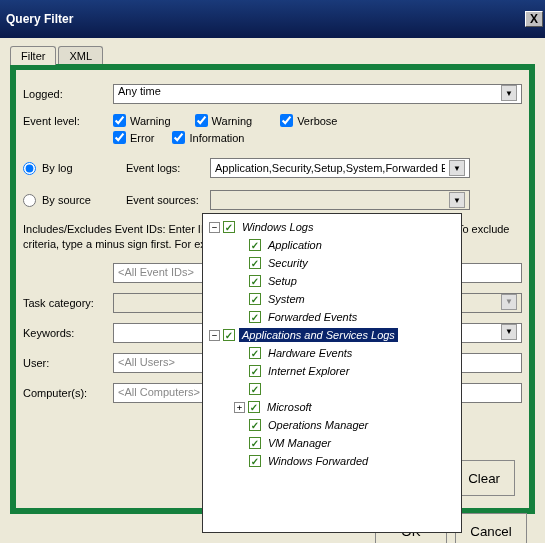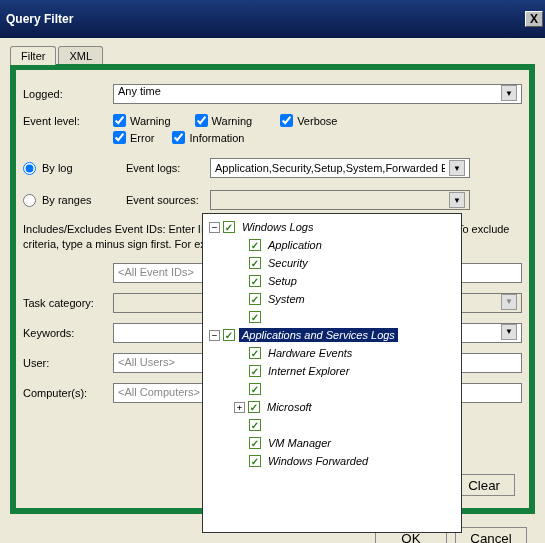--- a/index.html
+++ b/index.html
@@ -82,21 +82,21 @@
   input[type=checkbox], input[type=radio] { margin: 0; }
   .radiorow { display:flex; align-items:center; gap:6px; margin-bottom:12px;}
   .radiorow .lbl2 { width: 78px; }
   .small-combo { width: 260px; height:20px; border:1px solid #7a7a7a; background:#fff; display:flex; align-items:center; padding:0 4px; justify-content:space-between;}
   .desc { margin: 6px 0 10px 0; line-height: 1.4; }
   .textin {
     height: 20px; border: 1px solid #7a7a7a; background: #fff;
     padding: 2px 4px; color: #888;
   }
   .btn {
-    height: 22px;
+    height: 36px;
     padding: 0 14px;
     border: 1px solid #888;
     background: #ece9d8;
     cursor: pointer;
   }
   .bottom-btns {
     position: absolute;
     right: 18px; bottom: 10px;
     display: flex; gap: 8px;
   }
@@ -199,21 +199,21 @@
       <span class="lbl2">By log</span>
       <span style="width:78px">Event logs:</span>
       <div class="small-combo">
         <span style="overflow:hidden;white-space:nowrap;text-overflow:clip;width:230px">Application,Security,Setup,System,Forwarded Events</span>
         <span class="dd-btn">▼</span>
       </div>
     </div>
 
     <div class="radiorow">
       <input type="radio" name="by" style="">
-      <span class="lbl2">By ranges</span>
+      <span class="lbl2">By source</span>
       <span style="width:78px">Event sources:</span>
       <div class="small-combo" style="background:#ece9d8">
         <span></span>
         <span class="dd-btn">▼</span>
       </div>
     </div>
 
     <div class="desc">Includes/Excludes Event IDs: Enter ID numbers and/or ID ranges separated by commas. To exclude criteria, type a minus sign first. For example 1,3,5-99,-76</div>
 
     <div class="row">
@@ -274,20 +274,21 @@
     <div class="tree-row ind2">
         <span class="tree-chk">✓</span>
         <span class="tree-label">Setup</span>
       </div>
     <div class="tree-row ind2">
         <span class="tree-chk">✓</span>
         <span class="tree-label">System</span>
       </div>
     <div class="tree-row ind2">
         <span class="tree-chk">✓</span>
+        <span class="tree-label">Forwarded Events</span>
       </div>
 
     <div class="tree-row">
       <span class="expander">−</span>
       <span class="tree-chk">✓</span>
       <span class="tree-label sel">Applications and Services Logs</span>
     </div>
     <div class="tree-row ind2">
         <span class="tree-chk">✓</span>
         <span class="tree-label">Hardware Events</span>
@@ -299,20 +300,21 @@
     <div class="tree-row ind2">
         <span class="tree-chk">✓</span>
       </div>
     <div class="tree-row" style="padding-left:29px">
       <span class="expander">+</span>
       <span class="tree-chk">✓</span>
       <span class="tree-label">Microsoft</span>
     </div>
     <div class="tree-row ind2">
         <span class="tree-chk">✓</span>
+        <span class="tree-label">Operations Manager</span>
       </div>
     <div class="tree-row ind2">
         <span class="tree-chk">✓</span>
         <span class="tree-label">VM Manager</span>
       </div>
     <div class="tree-row ind2">
         <span class="tree-chk">✓</span>
         <span class="tree-label">Windows Forwarded</span>
       </div>
   </div>

